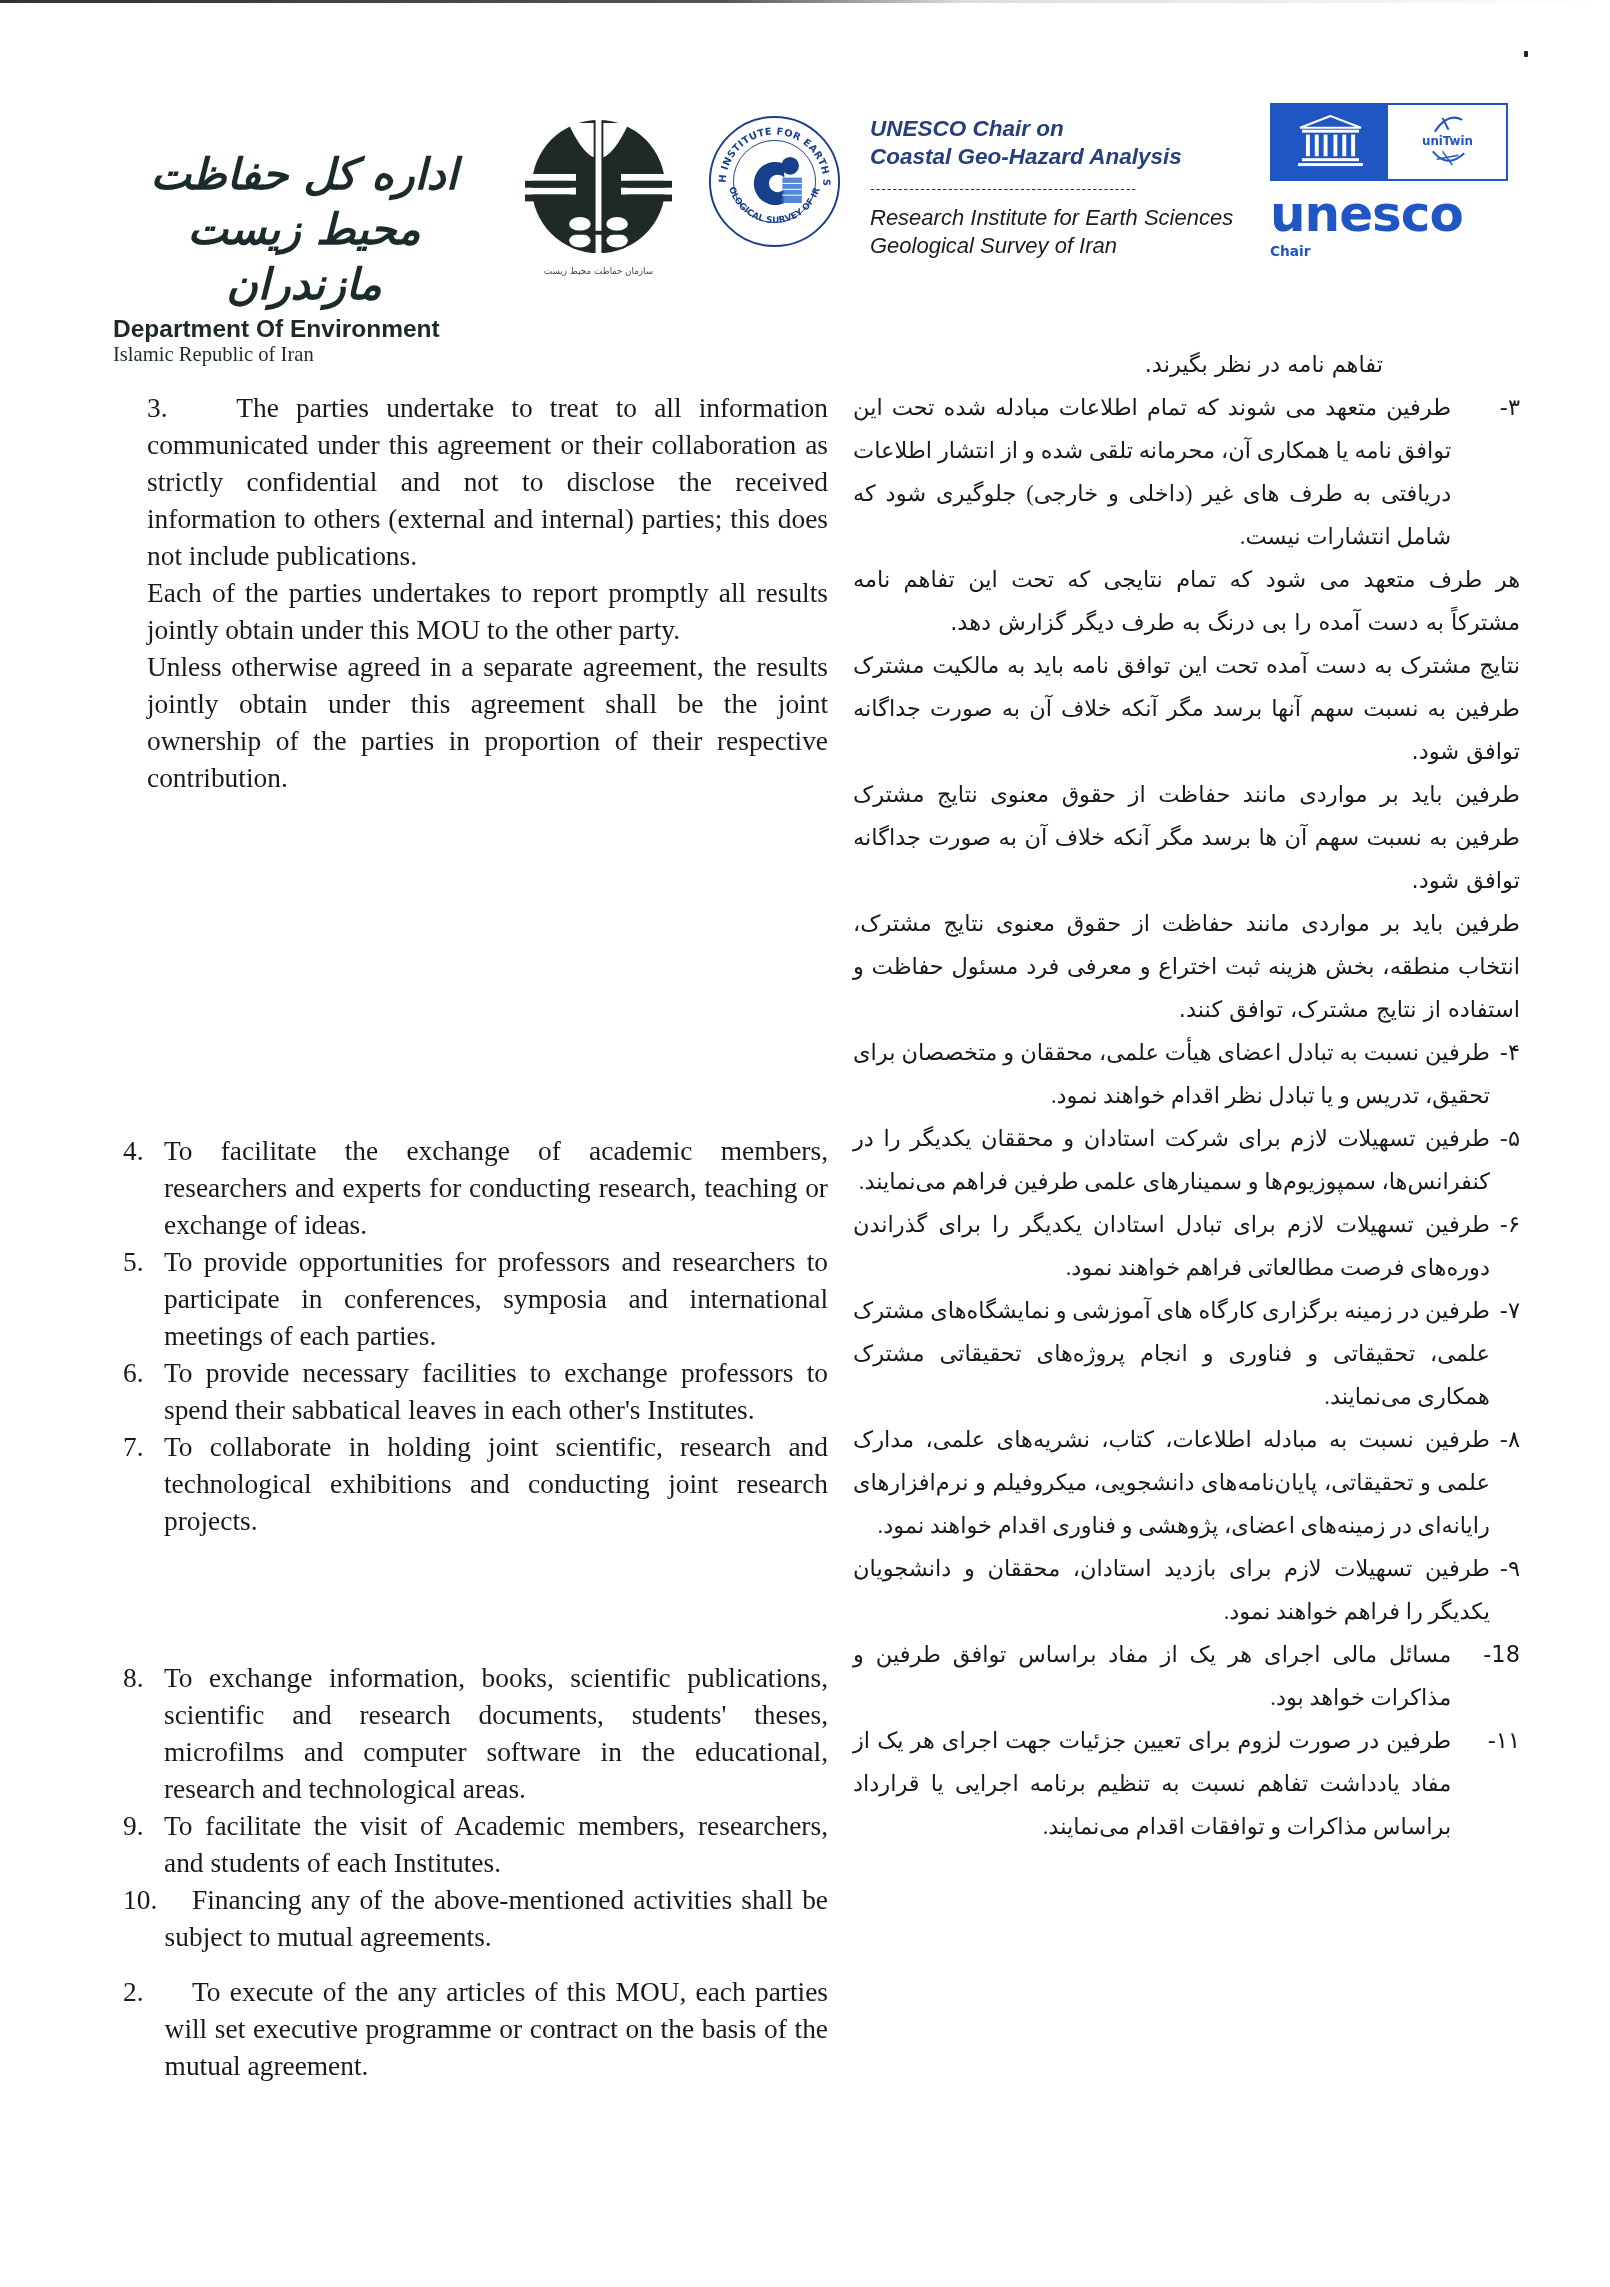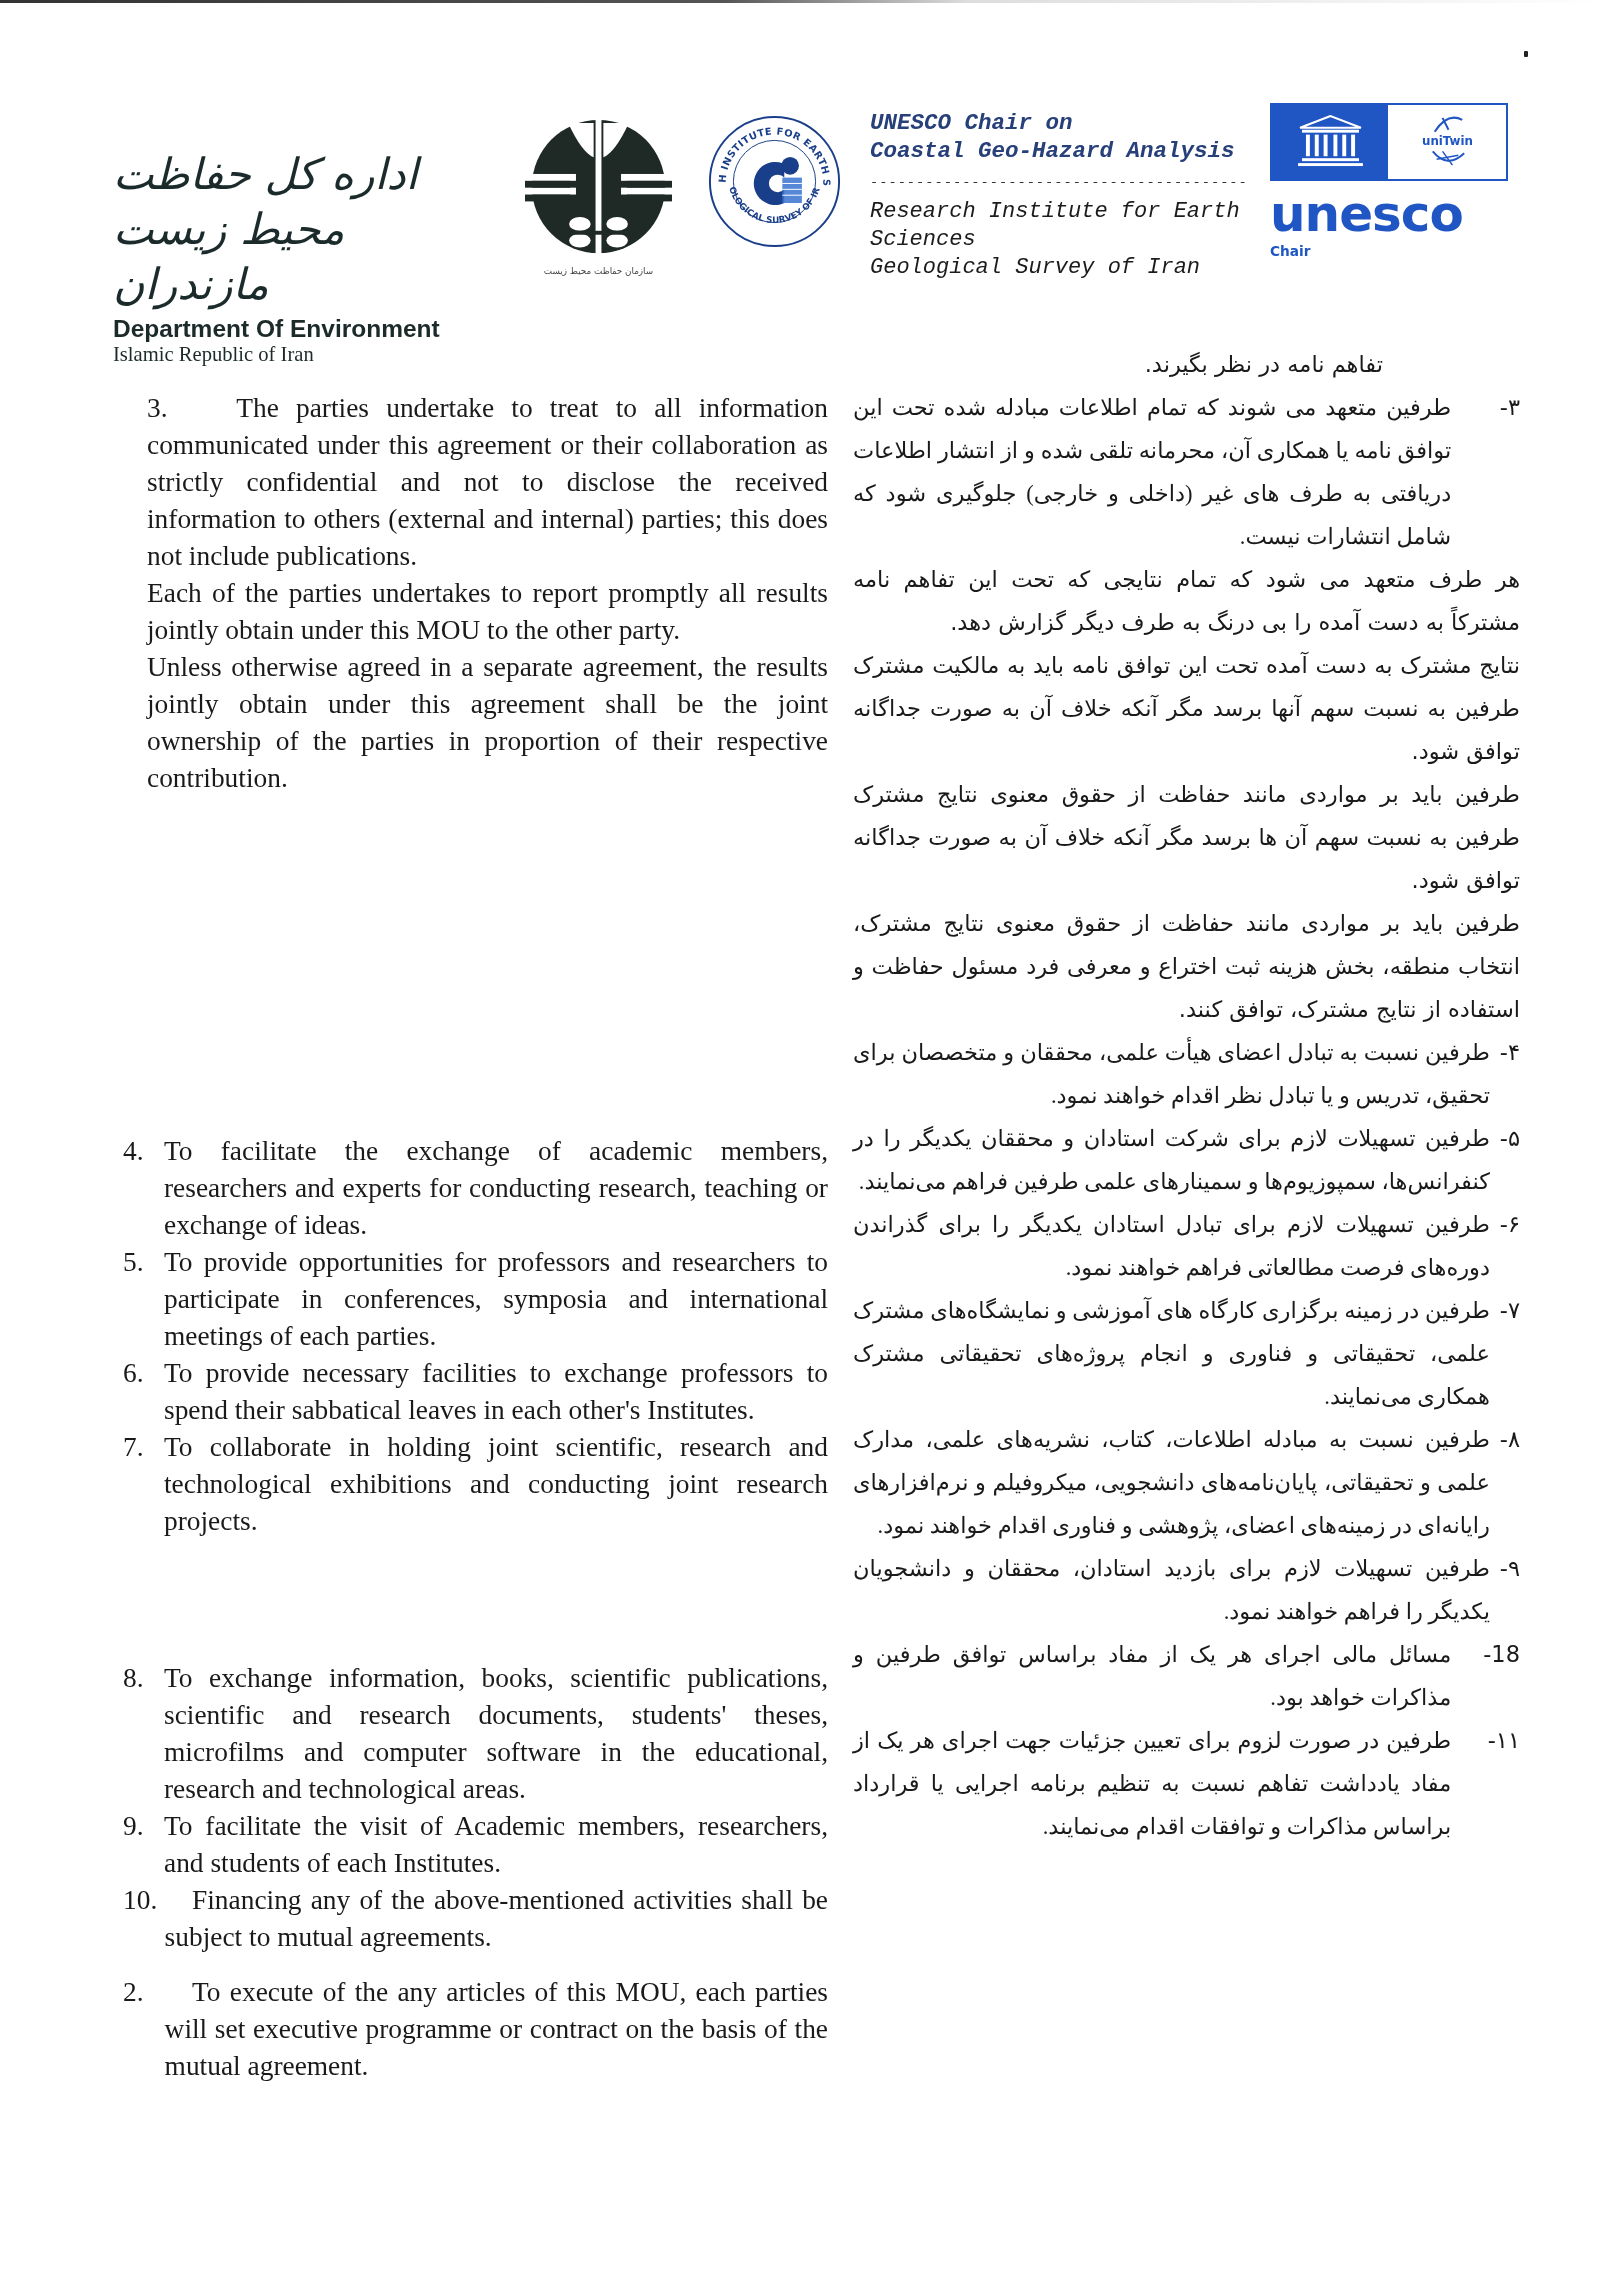--- a/index.html
+++ b/index.html
@@ -6,30 +6,30 @@
   body {
     width: 1610px; height: 2288px; position: relative; overflow: hidden;
     font-family: "Liberation Serif", serif; color: #1a1a1a;
   }
   .topline { position: absolute; left: 0; top: 0; width: 1610px; height: 2.9px; background: linear-gradient(90deg,#333 0%,#555 45%,#ddd 60%,#fff 100%); }
   .dot { position: absolute; width: 3.9px; height: 5.9px; background: #222; border-radius: 1px; }
 
   
   .header { position: absolute; left: 0; top: 93px; width: 1610px; height: 196px; }
   .doe { position: absolute; left: 113px; top: 54px; width: 382px; }
-  .doe-fa { font-family: "DejaVu Serif", serif; font-size: 43px; font-style: italic; font-weight: normal; color: #1b2b2b; direction: rtl; text-align: left; line-height: 55px; letter-spacing: 1px; }
+  .doe-fa { font-family: "DejaVu Serif", serif; font-size: 43px; font-style: italic; font-weight: bold; color: #1b2b2b; direction: rtl; text-align: center; line-height: 55px; letter-spacing: 1px; }
   .doe-en { font-family: "Liberation Sans", sans-serif; font-weight: bold; font-size: 24.5px; color: #1d2a2a; line-height: 29px; margin-top: 2px; }
   .doe-sub { font-family: "Liberation Serif", serif; font-size: 20.6px; color: #1d2a2a; line-height: 23.5px; }
 
   .doe-logo { position: absolute; left: 525px; top: 19.6px; width: 147px; height: 167px; }
   .doe-logo-caption { position: absolute; left: 525px; top: 173px; width: 147px; text-align: center; font-family: "DejaVu Sans", sans-serif; font-size: 8.8px; color: #444; direction: rtl; }
 
   .gsi-logo { position: absolute; left: 706px; top: 19.6px; width: 137px; height: 137px; }
 
-  .unesco-text { position: absolute; left: 870px; top: 16px; width: 392px; font-family: Liberation Mono, monospace; font-style: italic; }
+  .unesco-text { position: absolute; left: 870px; top: 22px; width: 392px; font-family: Liberation Sans, sans-serif; font-style: italic; }
   .unesco-chair-name { color: #27407a; font-weight: bold; font-size: 22.5px; line-height: 28px; }
   .dashes { color: #333; font-size: 13.7px; letter-spacing: 1px; line-height: 23.5px; margin: 5.9px 0 3.9px 0; overflow: hidden; white-space: nowrap; width: 377px; }
   .rie { color: #1c1c1c; font-size: 22px; line-height: 28px; }
 
   .unesco-logo { position: absolute; left: 1270px; top: 9.8px; width: 221px; }
   .unesco-box { display: flex; width: 238px; height: 78px; border: 2px solid #1f56c4; box-sizing: border-box; }
   .unesco-box .left { width: 116px; background: #1f56c4; display: flex; align-items: center; justify-content: center; }
   .unesco-box .right { flex: 1; background: #fff; display: flex; align-items: center; justify-content: center; }
   .unesco-word { font-family: "DejaVu Sans", sans-serif; font-weight: bold; font-size: 50px; color: #1f56c4; line-height: 51px; margin-top: 7.8px; letter-spacing: -1px; }
   .unesco-sub { font-family: "DejaVu Sans", sans-serif; font-size: 13.7px; color: #1f56c4; font-weight: bold; margin-top: 3.9px; }

